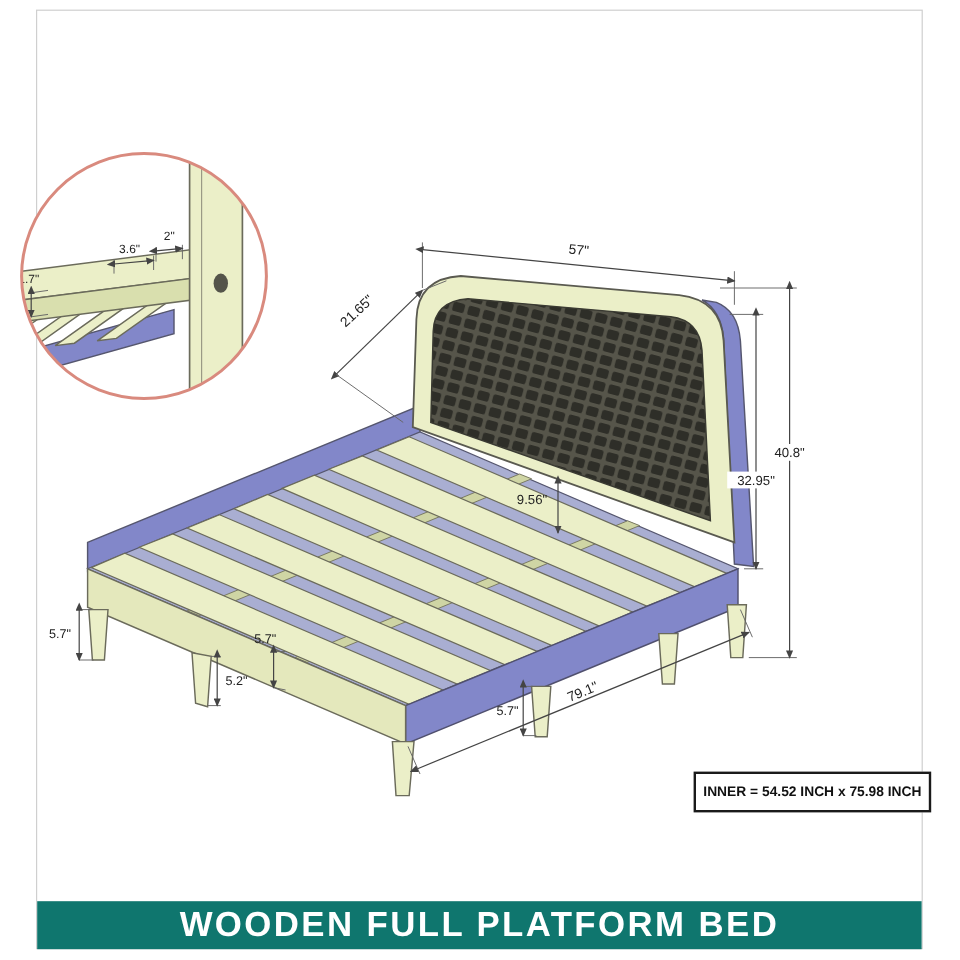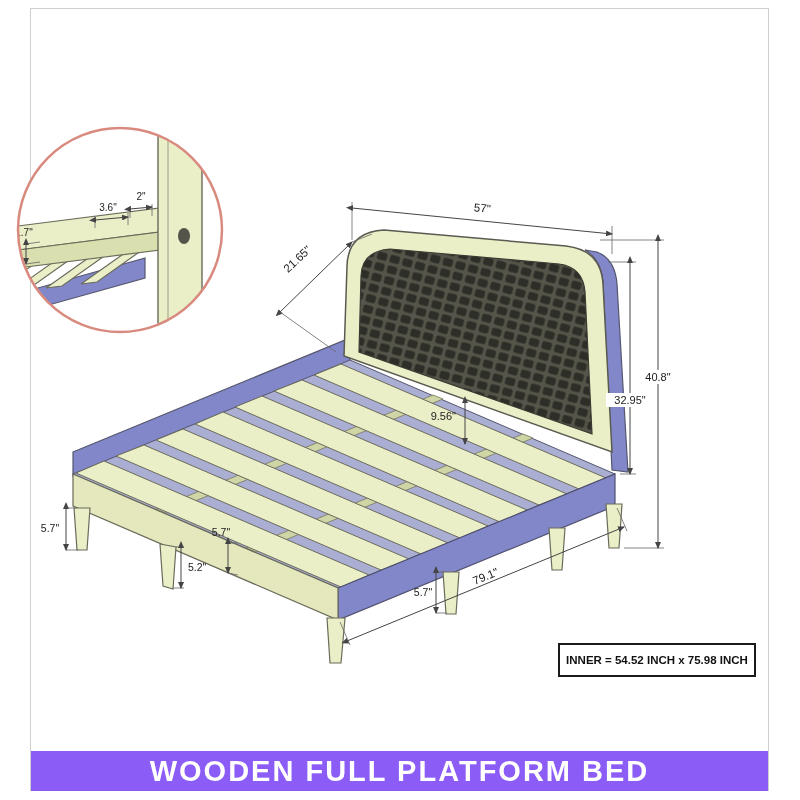--- a/index.html
+++ b/index.html
@@ -1,20 +1,20 @@
 <!DOCTYPE html>
 <html><head>
 <meta charset="utf-8">
 <style>
   html,body{margin:0;padding:0;background:#ffffff;}
   .page{position:relative;width:800px;height:800px;background:#fff;overflow:hidden;font-family:"Liberation Sans",sans-serif;}
   .frame{position:absolute;left:30px;top:8px;width:739px;height:783px;border:1px solid #cfcfcf;box-sizing:border-box;}
   svg.scene{position:absolute;left:0;top:0;}
-  .inner-box{position:absolute;left:558px;top:643px;width:194px;height:30px;border:2px solid #1a1a1a;background:#fff;display:flex;align-items:center;justify-content:center;font-size:11.5px;font-weight:700;color:#111;}
-  .banner{position:absolute;left:31px;top:751px;width:737px;height:40px;background:#8b5cf6;display:flex;align-items:center;justify-content:center;color:#fff;font-size:29px;font-weight:600;letter-spacing:2px;white-space:nowrap;}
+  .inner-box{position:absolute;left:578px;top:643px;width:194px;height:30px;border:2px solid #1a1a1a;background:#fff;display:flex;align-items:center;justify-content:center;font-size:11.5px;font-weight:700;color:#111;}
+  .banner{position:absolute;left:31px;top:751px;width:737px;height:40px;background:#0f766e;display:flex;align-items:center;justify-content:center;color:#fff;font-size:29px;font-weight:600;letter-spacing:2px;white-space:nowrap;}
   text{font-family:"Liberation Sans",sans-serif;fill:#222;}
   .dim{stroke:#444;stroke-width:1;fill:none;}
   .ext{stroke:#666;stroke-width:0.8;fill:none;}
 </style>
 </head>
 <body>
 
 <div class="page">
   <div class="frame"></div>
 

